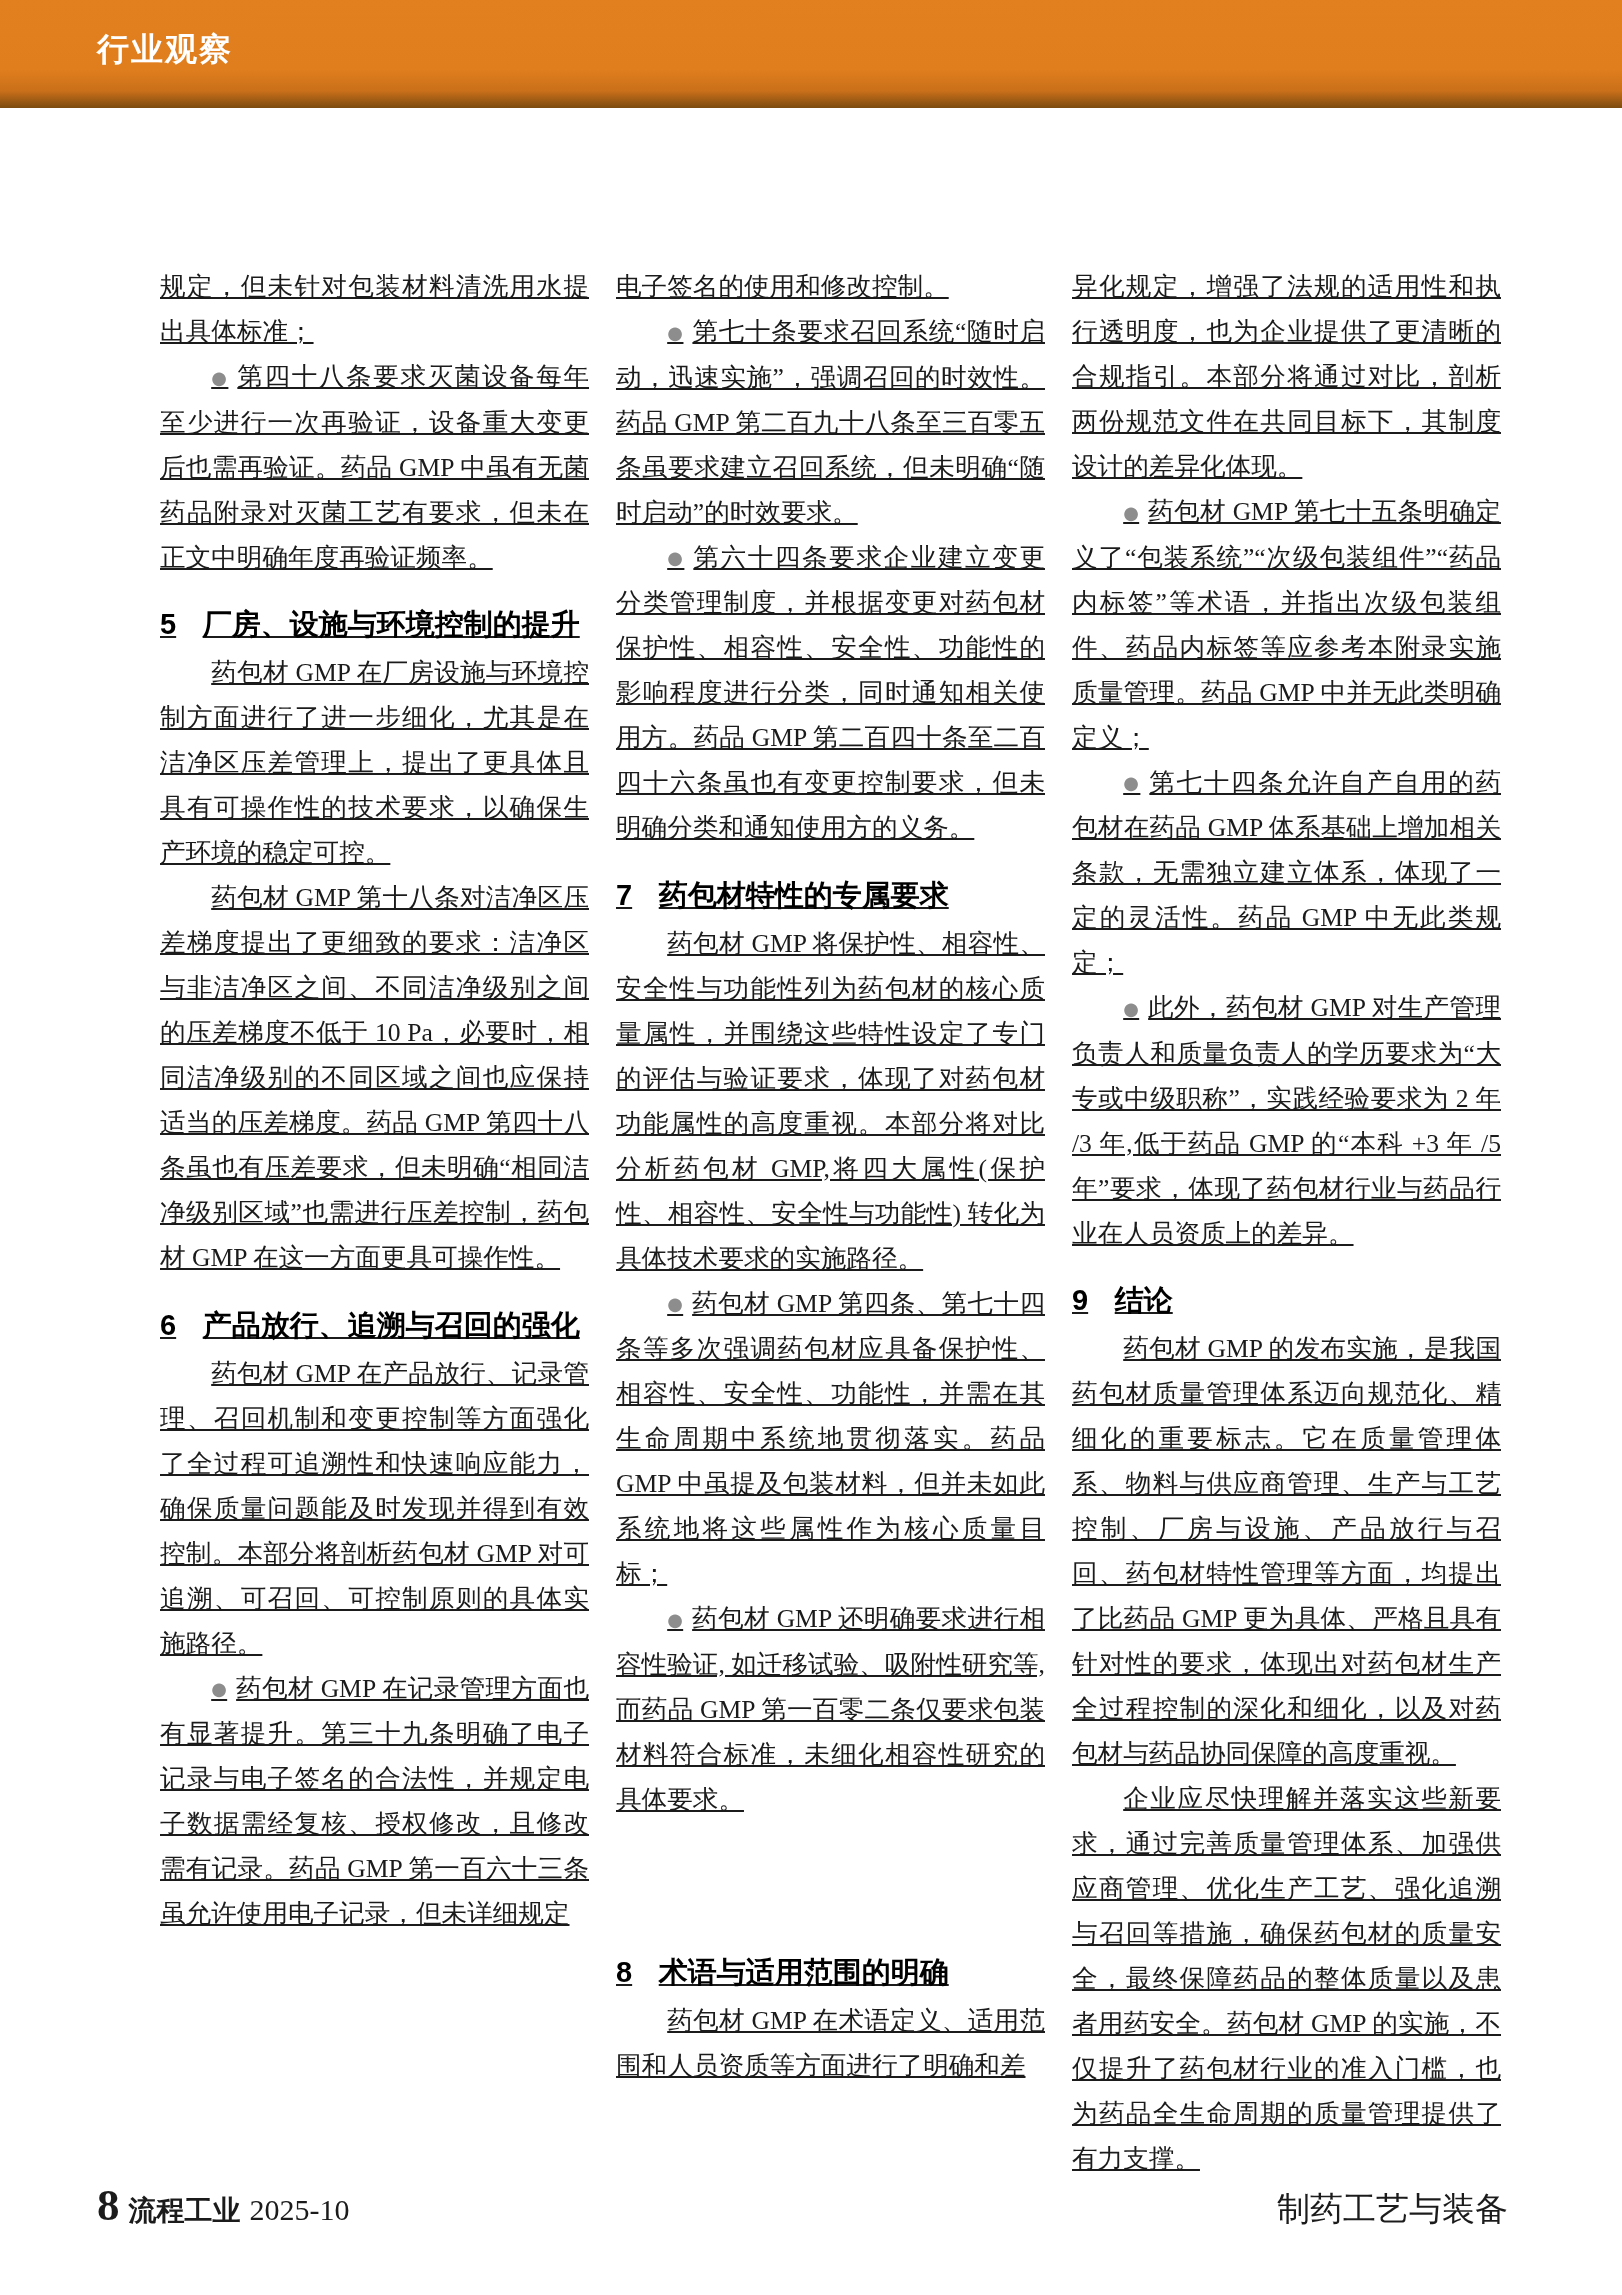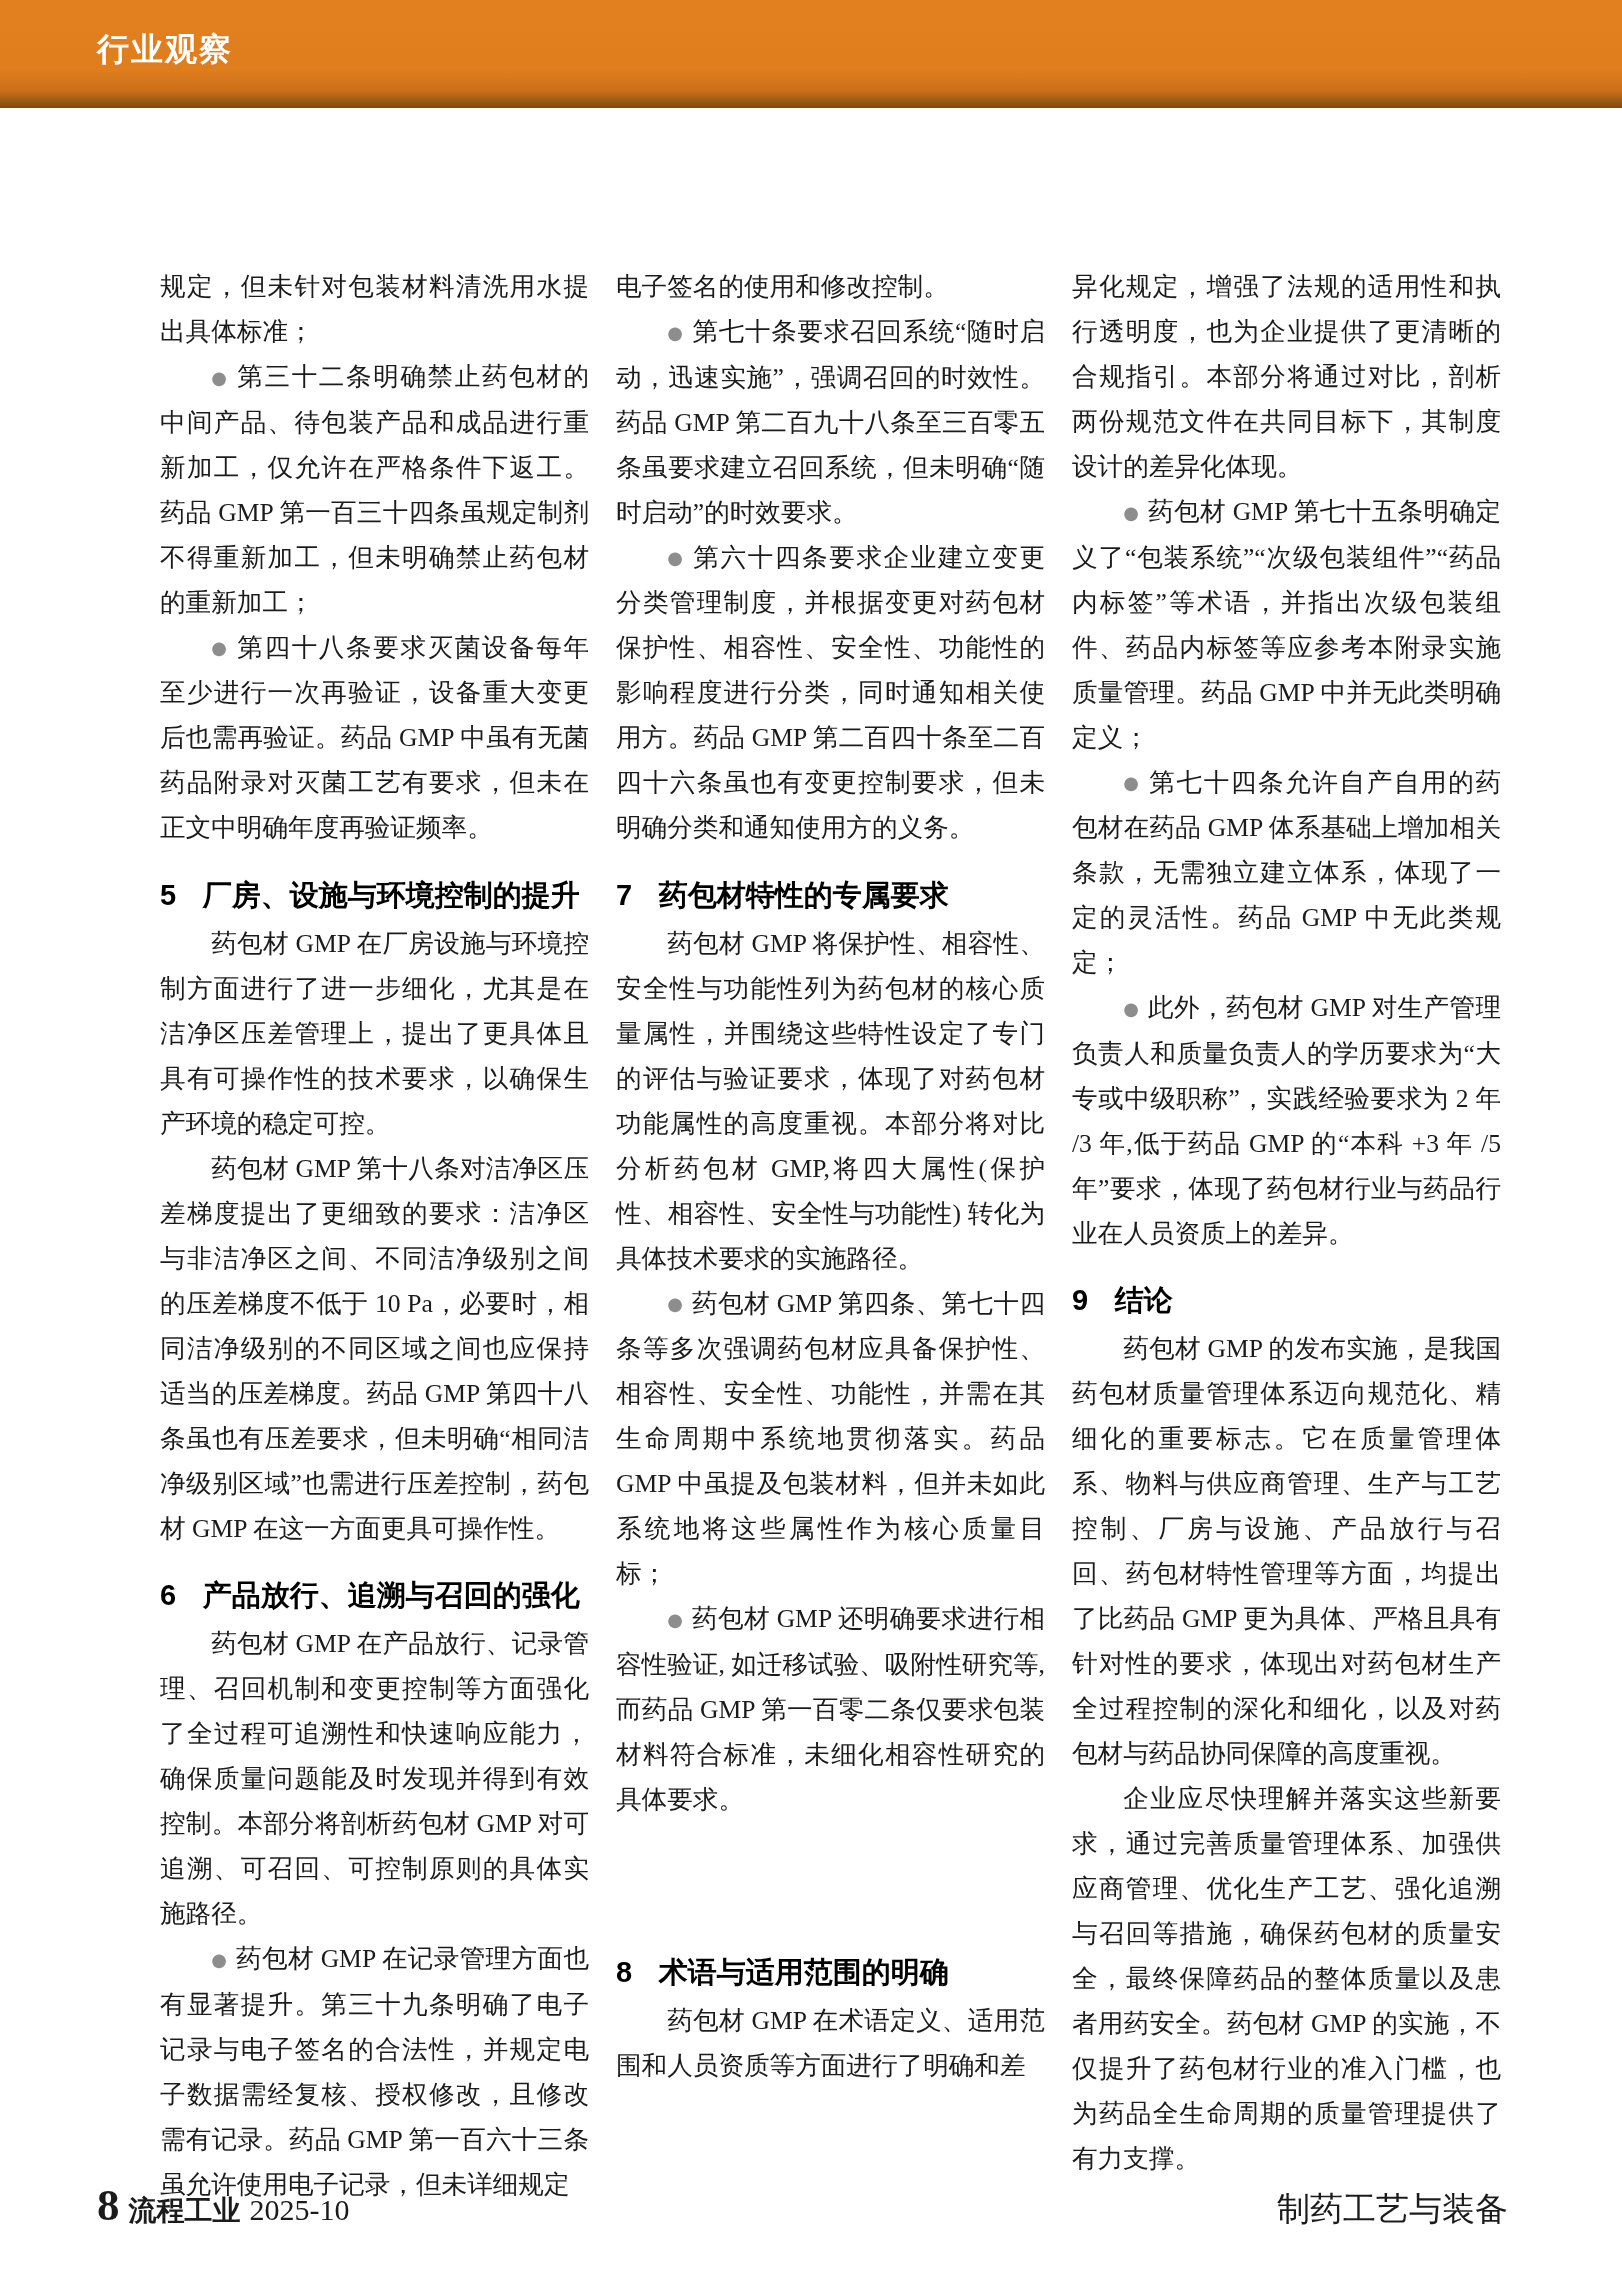--- a/index.html
+++ b/index.html
@@ -16,21 +16,21 @@
   .topbar-label {
     position:absolute; left:97px; top:33px;
     font-family:"Liberation Sans","DejaVu Sans",sans-serif;
     font-weight:700; font-size:32px; color:#ffffff; letter-spacing:2px;
     line-height:1;
   }
   .content {
     position:absolute; top:264px; left:160px; width:1342px;
     display:flex; gap:27px; align-items:flex-start;
   }
-  .col { width:429px; }
+  .col { width:429px;text-decoration:underline; }
   .para {
     font-size:25.6px; line-height:45px; text-align:justify;
     font-family:"Liberation Serif","DejaVu Serif",serif;
   }
   .para.indent { text-indent:2em; }
   .para.bullet { text-indent:2em; }
   .dot {
     color:#8d8d8d; font-size:0.70em; margin-right:0.5em;
     vertical-align:0.08em; font-family:"DejaVu Sans",sans-serif;
   }
@@ -65,21 +65,20 @@
 
 <div class="page">
 
   <header class="topbar">
     <span class="topbar-label">行业观察</span>
   </header>
 
   <main class="content">
     <section class="col">
         <p class="para">规定，但未针对包装材料清洗用水提出具体标准；</p>
-        <p class="para bullet"><span class="dot">●</span>第三十二条明确禁止药包材的中间产品、待包装产品和成品进行重新加工，仅允许在严格条件下返工。药品 GMP 第一百三十四条虽规定制剂不得重新加工，但未明确禁止药包材的重新加工；</p>
         <p class="para bullet"><span class="dot">●</span>第四十八条要求灭菌设备每年至少进行一次再验证，设备重大变更后也需再验证。药品 GMP 中虽有无菌药品附录对灭菌工艺有要求，但未在正文中明确年度再验证频率。</p>
         <h2 class="sec-heading">
           <span class="sec-num">5</span>
           <span class="sec-title">厂房、设施与环境控制的提升</span>
         </h2>
         <p class="para indent">药包材 GMP 在厂房设施与环境控制方面进行了进一步细化，尤其是在洁净区压差管理上，提出了更具体且具有可操作性的技术要求，以确保生产环境的稳定可控。</p>
         <p class="para indent">药包材 GMP 第十八条对洁净区压差梯度提出了更细致的要求：洁净区与非洁净区之间、不同洁净级别之间的压差梯度不低于 10 Pa，必要时，相同洁净级别的不同区域之间也应保持适当的压差梯度。药品 GMP 第四十八条虽也有压差要求，但未明确“相同洁净级别区域”也需进行压差控制，药包材 GMP 在这一方面更具可操作性。</p>
         <h2 class="sec-heading">
           <span class="sec-num">6</span>
           <span class="sec-title">产品放行、追溯与召回的强化</span>

